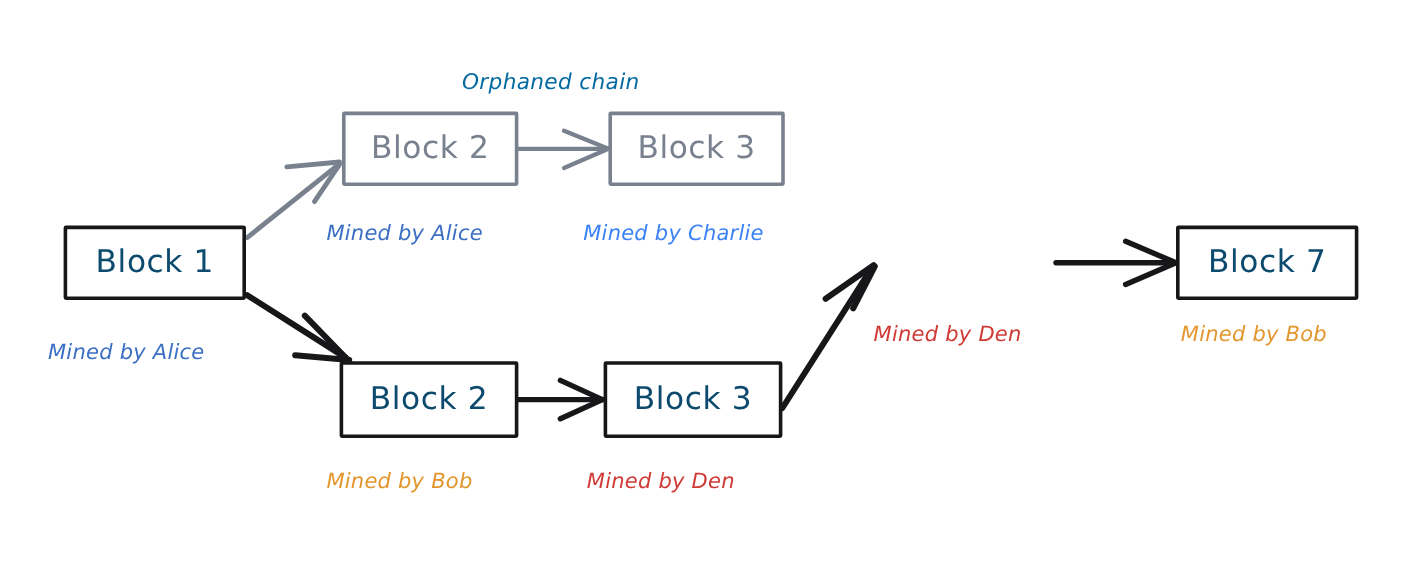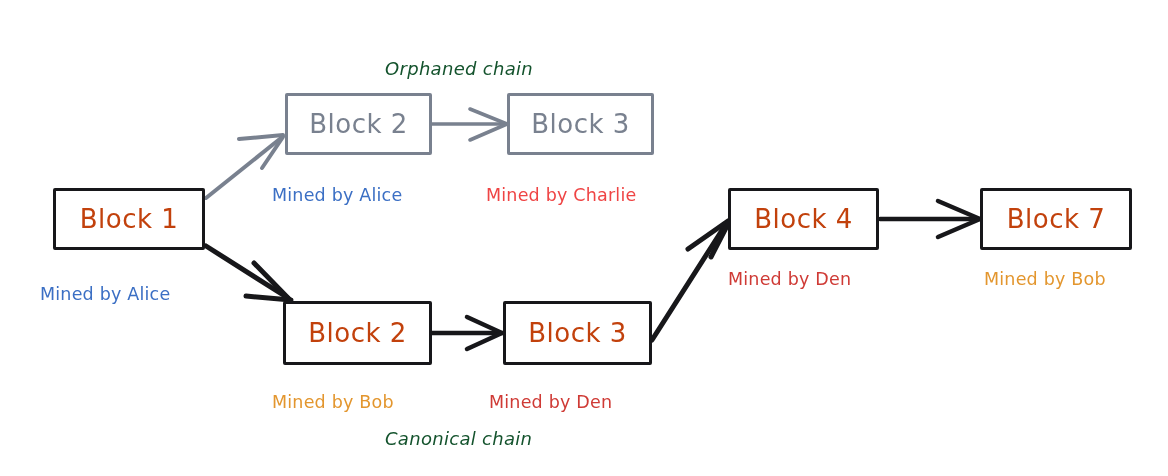--- a/index.html
+++ b/index.html
@@ -39,39 +39,40 @@
     font-family: "DejaVu Sans", sans-serif;
     font-size: 26px;
     letter-spacing: 0.5px;
     white-space: nowrap;
     line-height: 1;
   }
   .block.canonical {
     border: 3.5px solid #17171a;
     border-radius: 2px;
   }
-  .block.canonical .block-label { color: #c2410c; }
+  .block.canonical .block-label { color: #0c4a6e; }
   .block.orphan {
     border: 3px solid #79818f;
     border-radius: 2px;
   }
   .block.orphan .block-label { color: #79818f; }
   .miner {
     position: absolute;
     font-family: "DejaVu Sans", sans-serif;
     font-size: 17.5px;
     white-space: nowrap;
+    font-style: italic;
     letter-spacing: 0.2px;
     line-height: 1;
   }
   .chain-caption {
     position: absolute;
     font-family: "DejaVu Sans", sans-serif;
     font-size: 18px;
-    color: #14532d;
+    color: #0369a1;
     white-space: nowrap;
     font-style: italic;
     letter-spacing: 0.3px;
     line-height: 1;
   }
 </style>
 </head>
 <body>
 
 <div id="canvas">
@@ -111,50 +112,46 @@
     <g>
       <path d="M880 219 L978 219" stroke="#17171a" stroke-width="4.5" stroke-linecap="round" fill="none"></path>
       <path d="M938 201 L980 219" stroke="#17171a" stroke-width="4.5" stroke-linecap="round" fill="none"></path>
       <path d="M938 237 L980 219" stroke="#17171a" stroke-width="4.5" stroke-linecap="round" fill="none"></path>
     </g>
 
   </svg>
 
   <div class="chain-caption" style="left:385px; top:60px;">Orphaned chain</div>
 
-  <div class="chain-caption" style="left:385px; top:430px;">Canonical chain</div>
 
   <div class="block canonical" style="left:53px; top:188px; width:152px; height:62px;">
     <span class="block-label">Block 1</span>
   </div>
   <div class="miner" style="left:40px; top:286px; color:#3b6fc4;">Mined by Alice</div>
 
   <div class="block orphan" style="left:285px; top:93px; width:147px; height:62px;">
     <span class="block-label">Block 2</span>
   </div>
   <div class="miner" style="left:272px; top:187px; color:#3b6fc4;">Mined by Alice</div>
 
   <div class="block orphan" style="left:507px; top:93px; width:147px; height:62px;">
     <span class="block-label">Block 3</span>
   </div>
-  <div class="miner" style="left:486px; top:187px; color:#ef4444;">Mined by Charlie</div>
+  <div class="miner" style="left:486px; top:187px; color:#3b82f6;">Mined by Charlie</div>
 
   <div class="block canonical" style="left:283px; top:301px; width:149px; height:64px;">
     <span class="block-label">Block 2</span>
   </div>
   <div class="miner" style="left:272px; top:394px; color:#e3962e;">Mined by Bob</div>
 
   <div class="block canonical" style="left:503px; top:301px; width:149px; height:64px;">
     <span class="block-label">Block 3</span>
   </div>
   <div class="miner" style="left:489px; top:394px; color:#cf3a35;">Mined by Den</div>
 
-  <div class="block canonical" style="left:728px; top:188px; width:151px; height:62px;">
-    <span class="block-label">Block 4</span>
-  </div>
   <div class="miner" style="left:728px; top:271px; color:#cf3a35;">Mined by Den</div>
 
   <div class="block canonical" style="left:980px; top:188px; width:152px; height:62px;">
     <span class="block-label">Block 7</span>
   </div>
   <div class="miner" style="left:984px; top:271px; color:#e3962e;">Mined by Bob</div>
 
 </div>
 
 </body></html>

